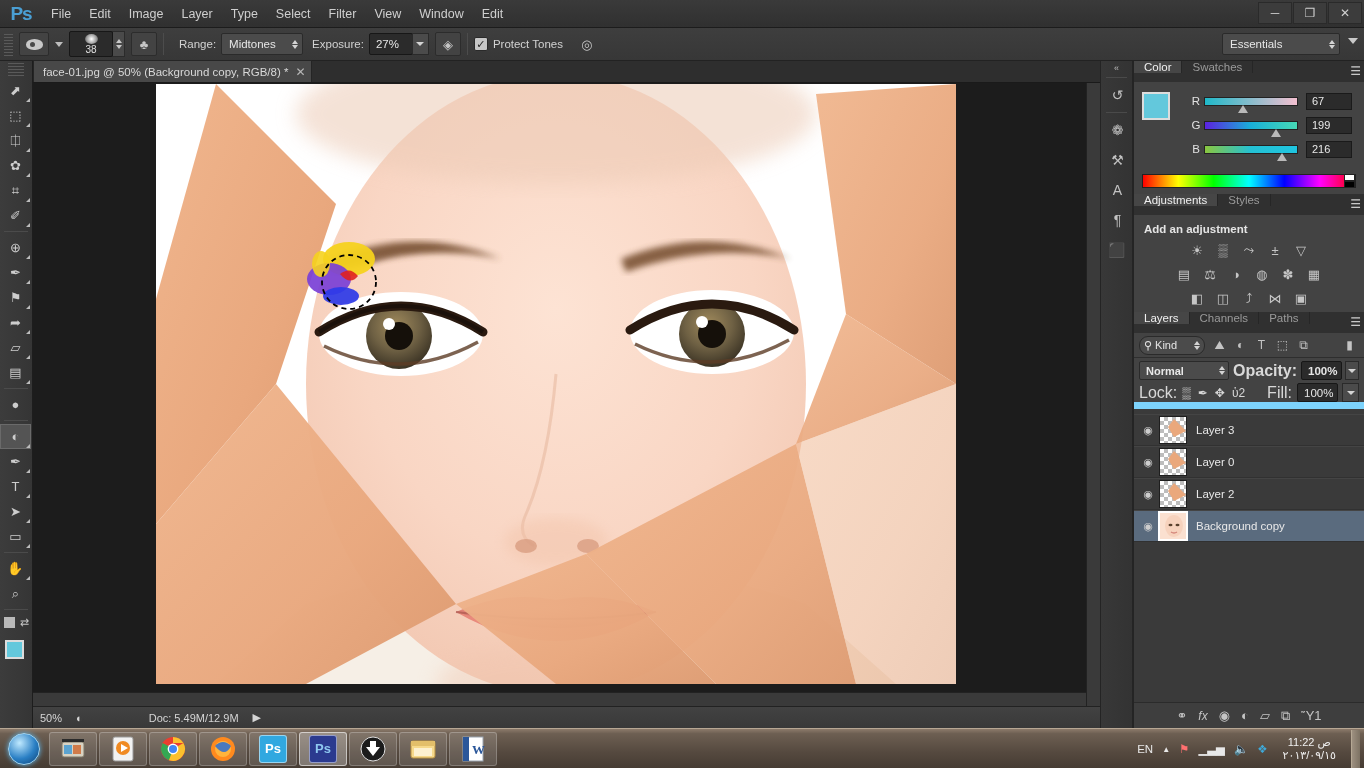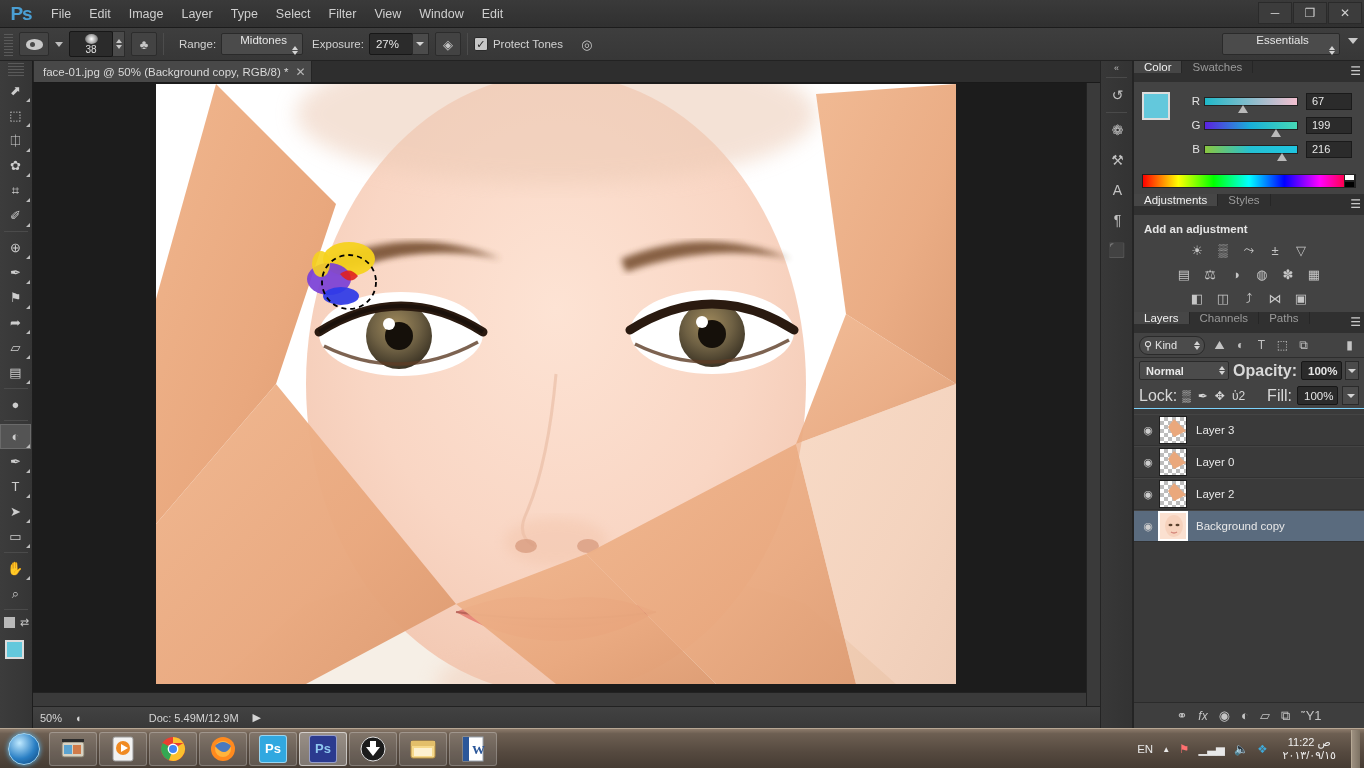--- a/index.html
+++ b/index.html
@@ -41,21 +41,21 @@
     background:radial-gradient(circle,#fff 0%,#9a9a9a 60%,#3a3a3a 100%);}
   .brush-box .num{font-size:10px;color:#e0e0e0;z-index:2;padding-bottom:1px;}
   .spin { width:13px;height:26px;background:#4a4a4a;border:1px solid #2b2b2b;margin-left:-1px;
     display:flex;flex-direction:column;align-items:center;justify-content:center;gap:2px;}
   .spin i{width:0;height:0;border-left:3px solid transparent;border-right:3px solid transparent;}
   .spin .up{border-bottom:4px solid #c8c8c8;}
   .spin .dn{border-top:4px solid #c8c8c8;}
   .airbrush-btn{width:26px;height:24px;background:#434343;border:1px solid #2c2c2c;border-radius:2px;
     display:flex;align-items:center;justify-content:center;color:#c6c6c6;font-size:13px;margin-left:6px;}
   .combo { height:22px; background:#4b4b4b; border:1px solid #2a2a2a; border-radius:2px;
-    display:flex; align-items:center; padding:0 4px 0 7px; color:#e6e6e6; font-size:11.5px;flex-direction:column; }
+    display:flex; align-items:center; padding:0 4px 0 7px; color:#e6e6e6; font-size:11.5px; }
   .combo .spinner{margin-left:auto;display:flex;flex-direction:column;gap:1px;padding-left:10px;}
   .combo .spinner i{width:0;height:0;border-left:3.5px solid transparent;border-right:3.5px solid transparent;}
   .combo .spinner .u{border-bottom:4px solid #d4d4d4;}
   .combo .spinner .d{border-top:4px solid #d4d4d4;}
   .valuebox{height:22px;background:#2b2b2b;border:1px solid #171717;border-radius:2px;
     display:flex;align-items:center;padding:0 6px;color:#e6e6e6;font-size:11.5px;}
   .dropbtn{width:17px;height:22px;background:#4b4b4b;border:1px solid #2a2a2a;margin-left:-1px;
     display:flex;align-items:center;justify-content:center;}
   .dropbtn i{width:0;height:0;border-left:4px solid transparent;border-right:4px solid transparent;border-top:4px solid #d4d4d4;}
   .chk{width:14px;height:14px;background:#c7c7c7;border:1px solid #2a2a2a;border-radius:2px;
@@ -136,21 +136,21 @@
   #layerspanel{position:absolute;left:0;right:0;top:251px;bottom:0;background:#3a3a3a;}
   #lp-filter{height:25px;background:#434343;display:flex;align-items:center;padding:0 5px;gap:5px;
     border-bottom:1px solid #2e2e2e;}
   #kindsel{width:66px;height:19px;background:#4b4b4b;border:1px solid #2a2a2a;border-radius:9px;
     display:flex;align-items:center;padding:0 4px;color:#e4e4e4;font-size:11px;gap:3px;}
   .fico{width:19px;height:19px;display:flex;align-items:center;justify-content:center;color:#c4c4c4;font-size:12px;}
   #lp-blend{height:25px;background:#434343;display:flex;align-items:center;padding:0 5px;gap:4px;font-weight:bold;}
   #blendsel{width:110px;height:19px;background:#4b4b4b;border:1px solid #2a2a2a;border-radius:2px;
     display:flex;align-items:center;padding:0 3px 0 6px;color:#e8e8e8;font-size:11px;}
   #lp-lock{height:26px;background:#434343;display:flex;align-items:center;padding:0 5px;gap:5px;
-    border-bottom:1px solid #7dd3fc;}
+    border-bottom:7px solid #7dd3fc;}
   .minilab{color:#d8d8d8;font-size:16px;}
   #layerlist{position:absolute;left:0;right:0;top:102px;bottom:27px;background:#3a3a3a;overflow:hidden;}
   .layer-row{height:32px;display:flex;align-items:center;border-bottom:1px solid #313131;
     border-top:1px solid #444;padding-left:3px;}
   .layer-row.sel{background:#5a6b7e;}
   .eye{width:22px;text-align:center;color:#cdcdcd;font-size:11px;}
   .thumb{width:28px;height:28px;border:1px solid #1e1e1e;margin-right:9px;
     background-image:linear-gradient(45deg,#bdbdbd 25%,transparent 25%,transparent 75%,#bdbdbd 75%),
       linear-gradient(45deg,#bdbdbd 25%,#fff 25%,#fff 75%,#bdbdbd 75%);
     background-size:8px 8px;background-position:0 0,4px 4px;position:relative;overflow:hidden;}

